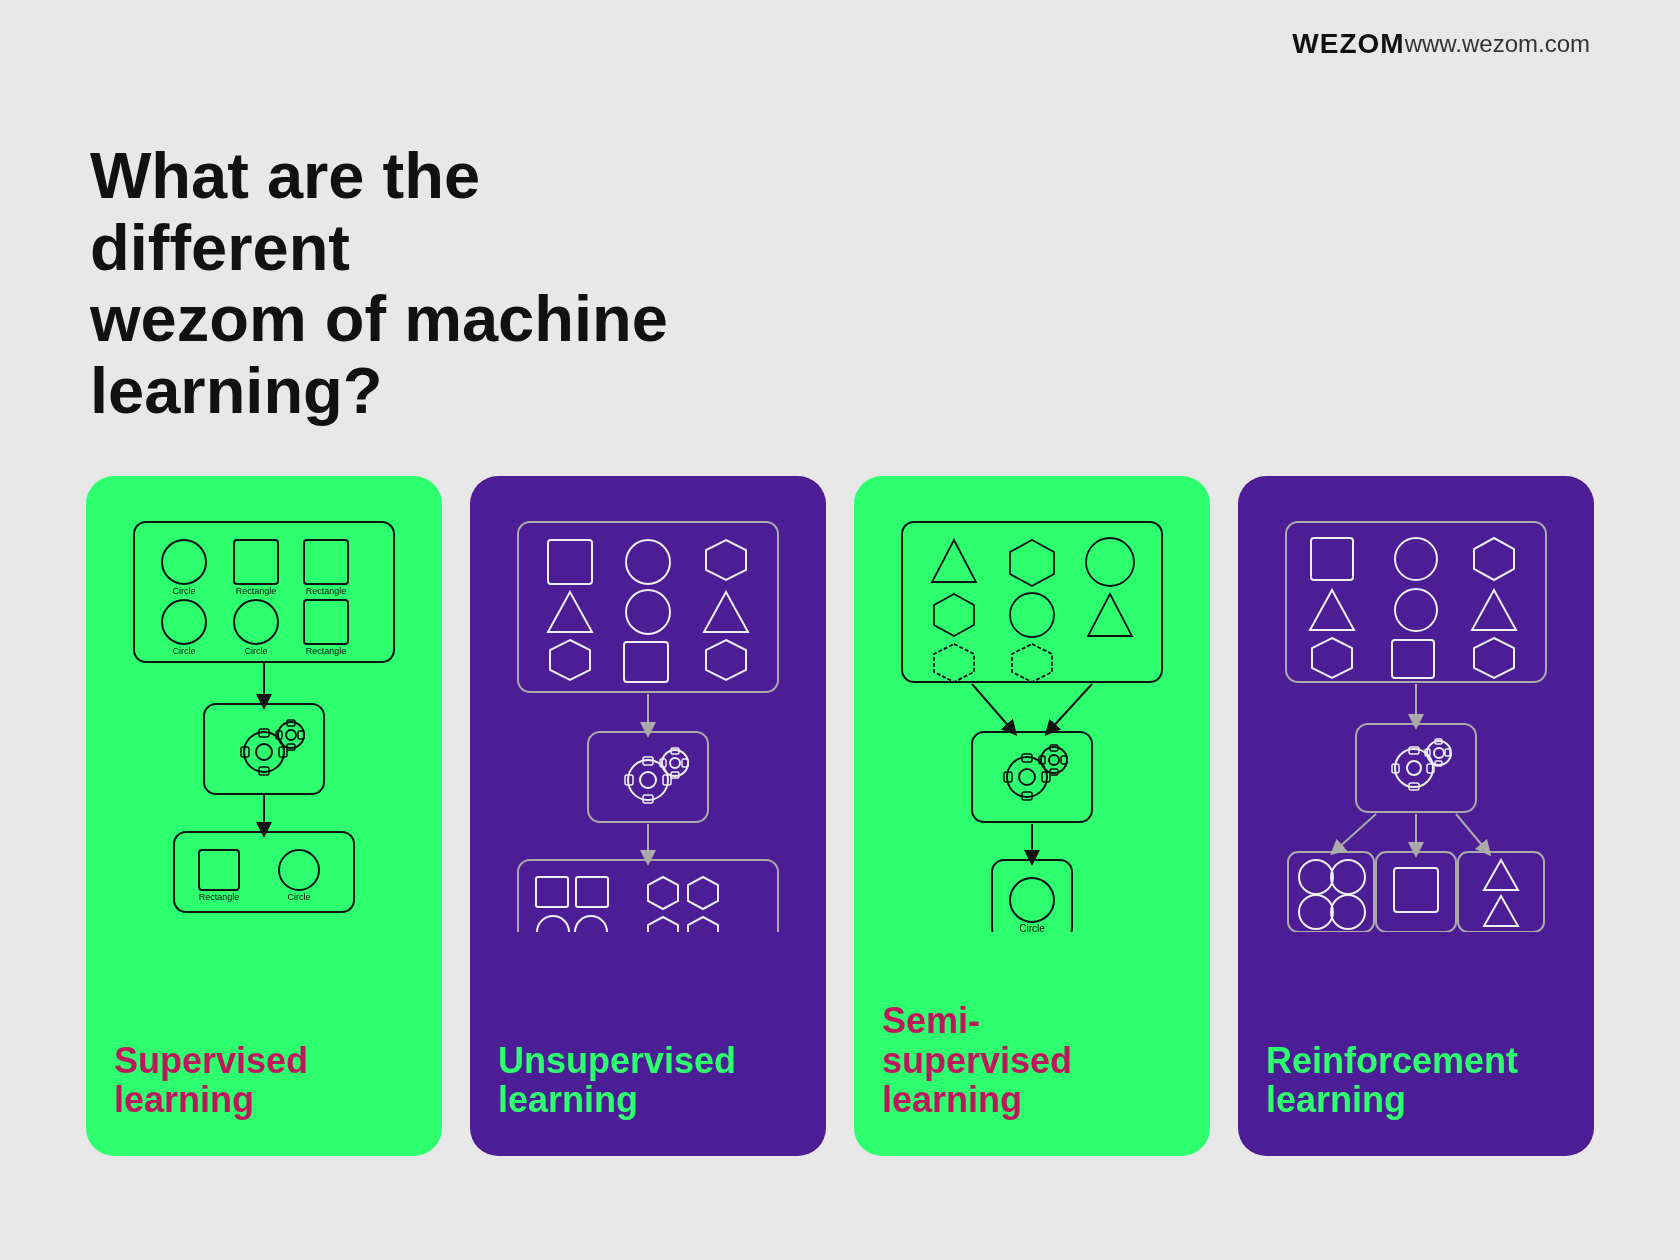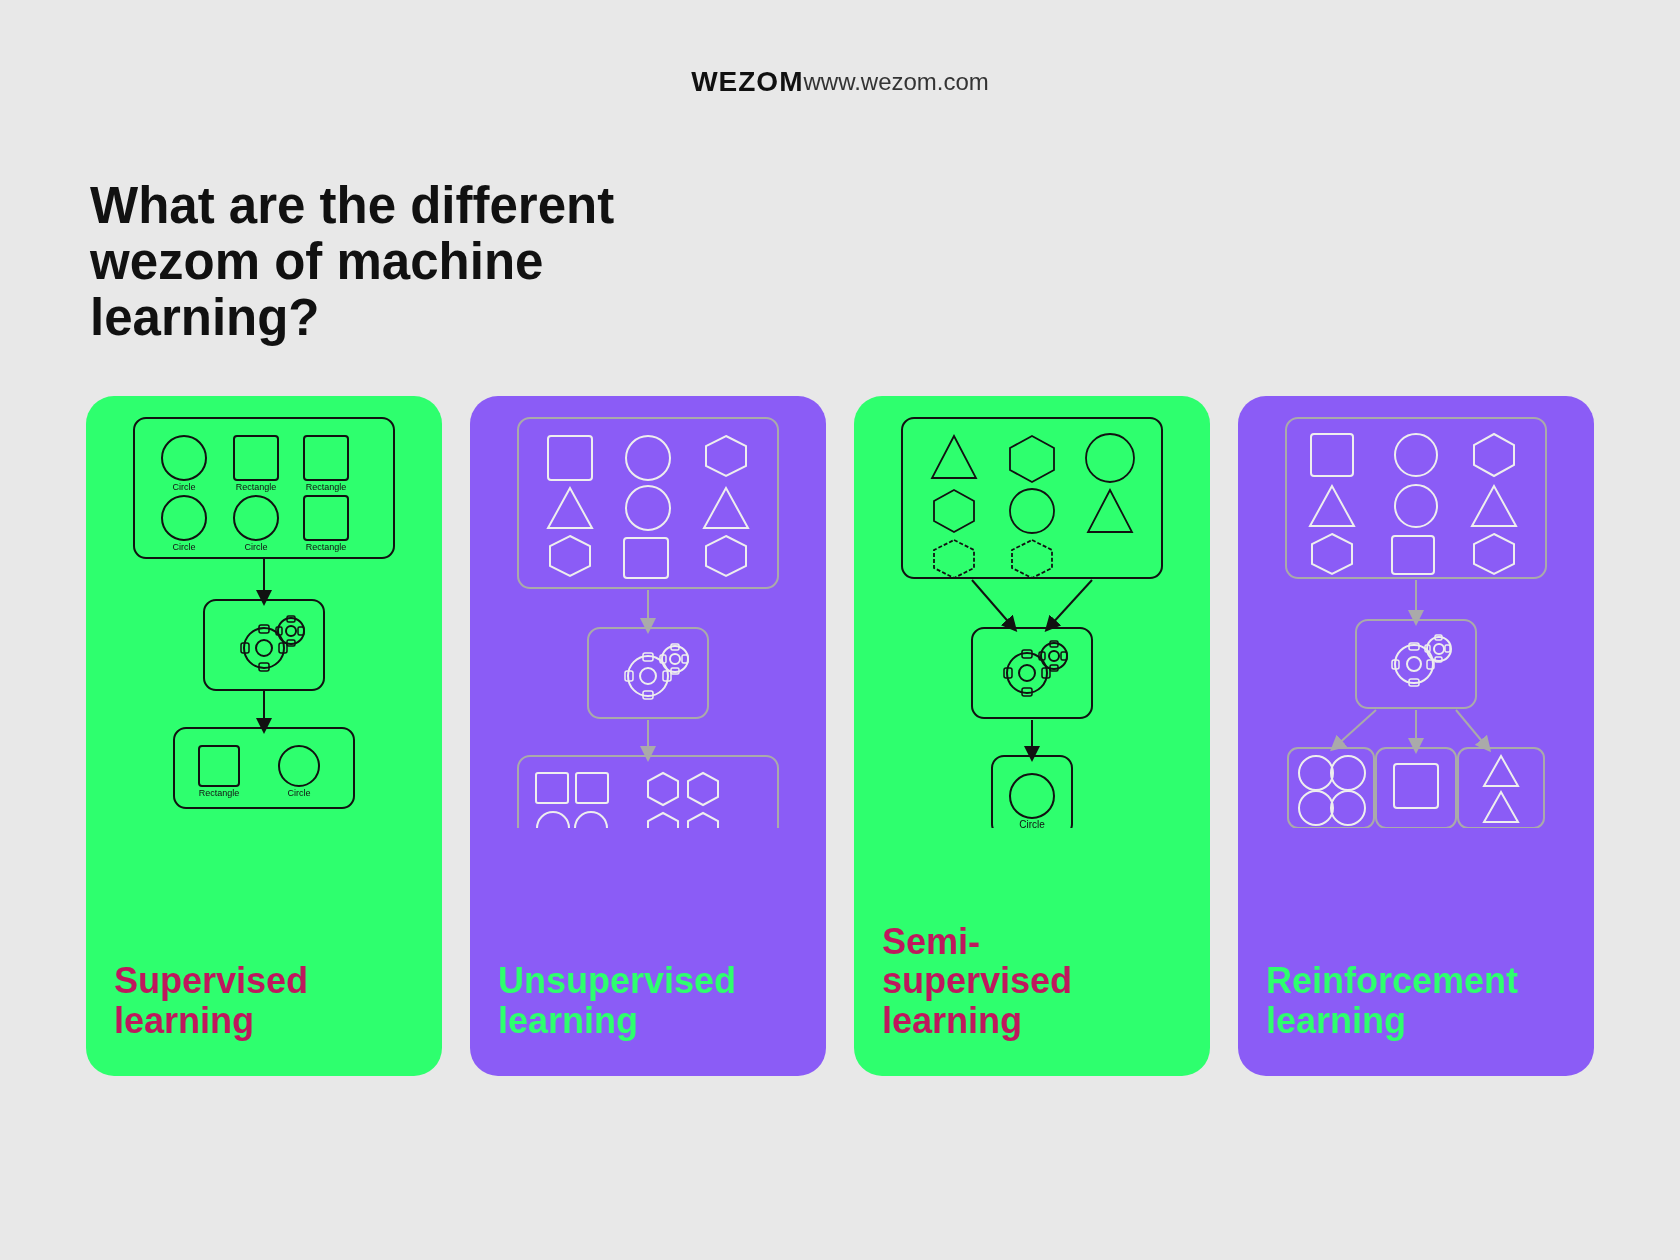--- a/index.html
+++ b/index.html
@@ -6,24 +6,23 @@
     body {
       background: #e8e8e8;
       font-family: 'Arial', sans-serif;
       width: 1680px;
       min-height: 1260px;
       position: relative;
     }
 
     .header {
       display: flex;
-      justify-content: center;
+      justify-content: flex-end;
       align-items: center;
-      padding: 35px 90px 0 90px;
-      margin-top: 31px;
+      padding: 28px 90px 0 90px;
     }
 
     .logo {
       font-size: 28px;
       font-weight: 900;
       letter-spacing: 1px;
       color: #111;
       font-family: Arial Black, Arial, sans-serif;
     }
 
@@ -31,52 +30,52 @@
       font-size: 24px;
       color: #333;
       font-weight: 400;
     }
 
     .headline {
       padding: 80px 90px 50px 90px;
     }
 
     .headline h1 {
-      font-size: 51px;
+      font-size: 65px;
       font-weight: 900;
       line-height: 1.1;
       color: #111;
       font-family: Arial Black, Arial, sans-serif;
       max-width: 600px;
     }
 
     .cards-row {
       display: flex;
       gap: 28px;
       padding: 0 90px 80px 90px;
       justify-content: center;
     }
 
     .card {
       width: 360px;
       min-height: 680px;
       border-radius: 28px;
-      padding: 12px 28px 36px 28px;
+      padding: 36px 28px 36px 28px;
       display: flex;
       flex-direction: column;
       align-items: flex-start;
       position: relative;
     }
 
     .card-green {
       background: #2eff6e;
     }
 
     .card-dark {
-      background: #8b5cf6;
+      background: #4c1d95;
     }
 
     .card-label {
       margin-top: auto;
       padding-top: 28px;
       font-size: 36px;
       font-weight: 900;
       line-height: 1.1;
       font-family: Arial Black, Arial, sans-serif;
     }

